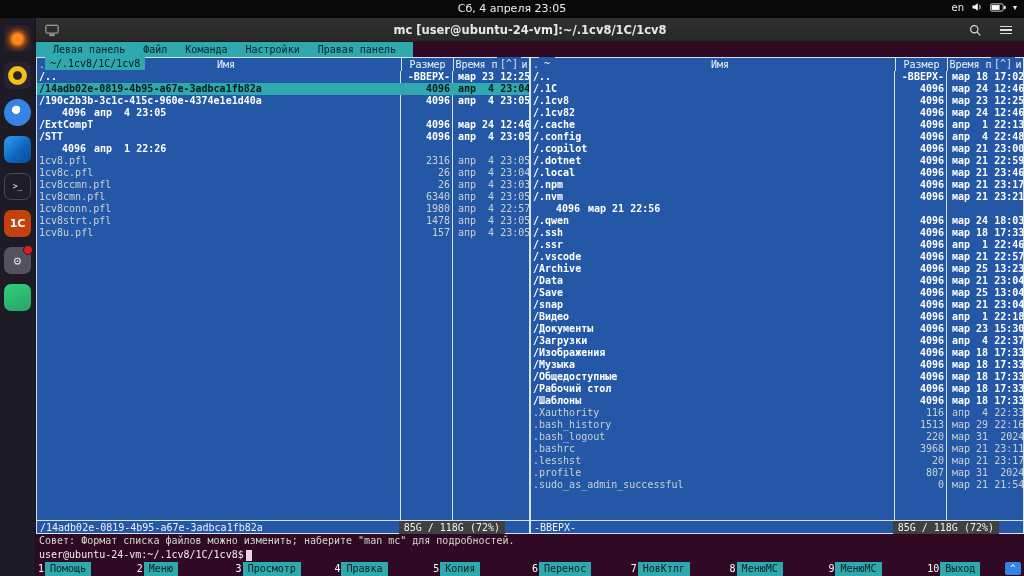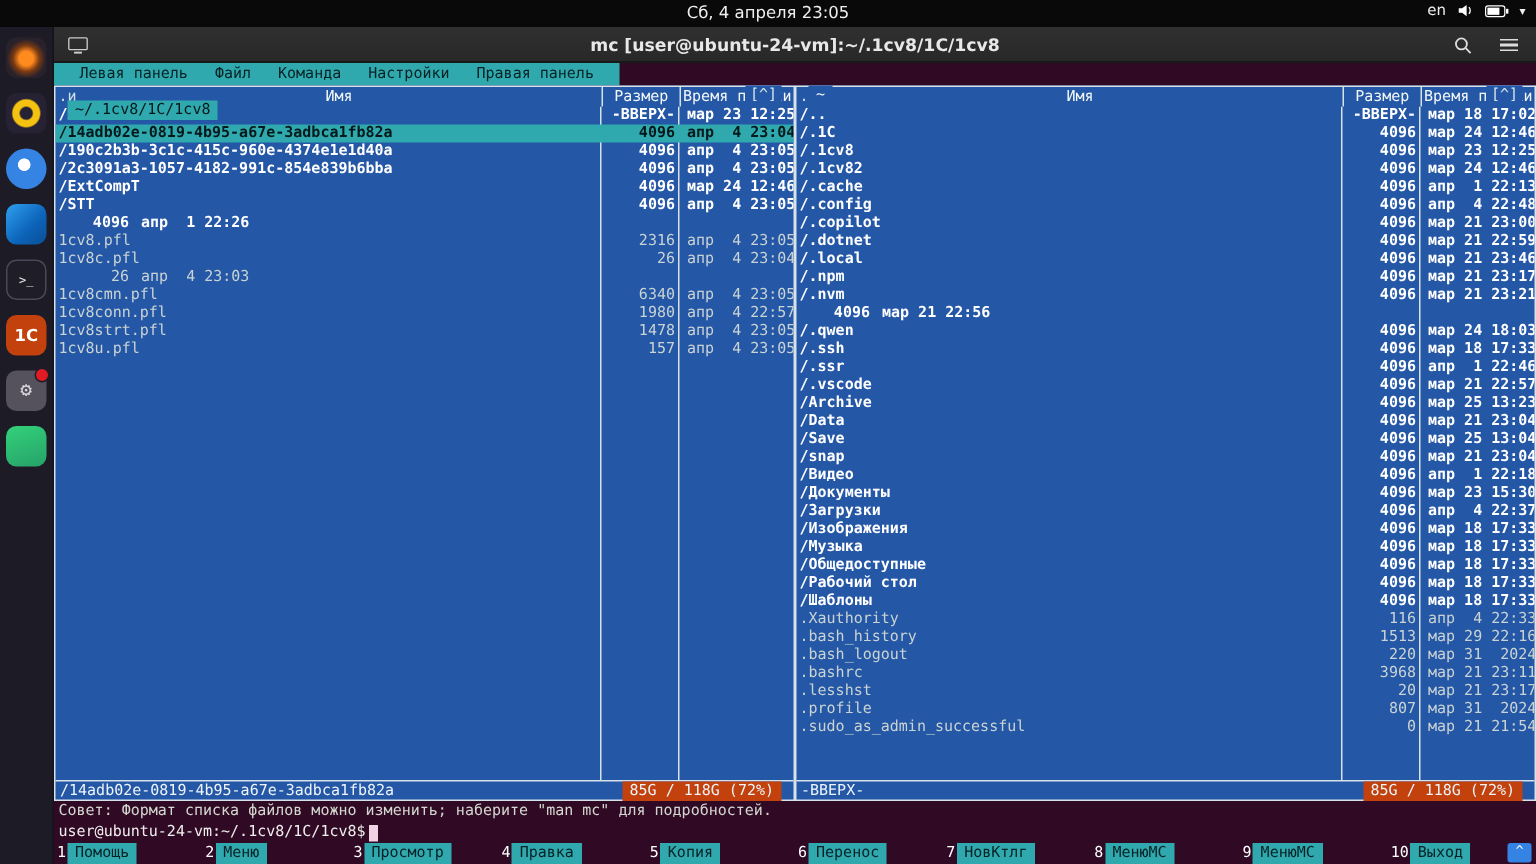--- a/index.html
+++ b/index.html
@@ -53,21 +53,21 @@
 
   .menubar { height:15px; flex:none; display:flex; }
   .menu-strip { display:inline-flex; align-items:center; background:#2fa9ad; color:#072226; padding:0 8px; }
   .menu-item { padding:0 9px; line-height:15px; white-space:pre; }
 
   .panels { flex:1; display:flex; min-height:0; }
   .panel { flex:1; position:relative; background:#2457a6; border:1px solid #d7e2ea;
            display:flex; flex-direction:column; min-width:0; }
   .p-title { position:absolute; top:-1px; left:8px; height:13px; line-height:13px;
              padding:0 5px; z-index:3; white-space:pre; }
-  .panel.active  .p-title { background:#2fa9ad; color:#03191c;margin-top:10px; }
+  .panel.active  .p-title { background:#2fa9ad; color:#03191c; }
   .panel.inactive .p-title { background:#2457a6; color:#eef4f8; }
   .p-corner { position:absolute; top:-1px; right:8px; height:13px; line-height:13px;
               background:#2457a6; color:#d7e2ea; padding:0 3px; z-index:3; }
   .p-header { height:13px; flex:none; display:flex; line-height:13px; }
   .ph-name { flex:1; display:flex; min-width:0; }
   .ph-sort { padding-left:2px; color:#cfe0e6; }
   .ph-name .lbl { flex:1; text-align:center; color:#f2f7f7; }
   .ph-size { width:52px; text-align:center; color:#f2f7f7; border-left:1px solid #d7e2ea; }
   .ph-time { width:76px; text-align:center; color:#f2f7f7; border-left:1px solid #d7e2ea; }
 
@@ -78,22 +78,22 @@
   .rows::after  { right:76px; }
   .row { display:flex; height:12px; line-height:12px; white-space:pre; color:#c9d3d3; }
   .row.dir { color:#ffffff; font-weight:bold; }
   .row.sel { background:#2fa9ad; color:#03191c; position:relative; z-index:2; }
   .row .name { flex:1; padding-left:2px; overflow:hidden; min-width:0; }
   .row .size { width:52px; flex:none; text-align:right; padding-right:3px; }
   .row .time { width:76px; flex:none; padding-left:5px; }
 
   .mini { flex:none; border-top:1px solid #d7e2ea; height:13px; line-height:13px;
           padding-left:3px; white-space:pre; overflow:hidden; color:#eef4f8; }
-  .p-disk { position:absolute; bottom:-1px; right:8px; height:13px; line-height:13px;
-            background:#c2410c; padding:0 5px; color:#eef4f8; z-index:3; white-space:pre;text-align:right; }
+  .p-disk { position:absolute; bottom:-1px; right:24px; height:13px; line-height:13px;
+            background:#404040; padding:0 5px; color:#eef4f8; z-index:3; white-space:pre;text-align:right; }
 
   .hint { height:14px; flex:none; line-height:14px; padding-left:3px; white-space:pre;
           overflow:hidden; color:#d3d7cf; }
   .cmdline { height:14px; flex:none; line-height:14px; padding-left:3px; display:flex;
              align-items:center; color:#eeeeec; white-space:pre; }
   .cursor { display:inline-block; width:6px; height:11px; background:#efd2e4; margin-left:2px; }
 
   .keybar { height:14px; flex:none; display:flex; line-height:14px; position:relative; }
   .fkey { flex:1; display:flex; min-width:0; }
   .fkey .num { color:#ffffff; padding:0 1px 0 2px; }
@@ -186,27 +186,27 @@
             <span class="ph-sort">.и</span>
             <span class="lbl">Имя</span>
           </span>
           <span class="ph-size">Размер</span>
           <span class="ph-time">Время правки</span>
         </div>
         <div class="rows" id="rows-left">
             <div class="row dir"><span class="name">/..</span><span class="size">-ВВЕРХ-</span><span class="time">мар 23 12:25</span></div>
             <div class="row dir sel"><span class="name">/14adb02e-0819-4b95-a67e-3adbca1fb82a</span><span class="size">4096</span><span class="time">апр  4 23:04</span></div>
             <div class="row dir"><span class="name">/190c2b3b-3c1c-415c-960e-4374e1e1d40a</span><span class="size">4096</span><span class="time">апр  4 23:05</span></div>
-            <div class="row dir"><span class="name">/2c3091a3-1057-4182-991c-854e839b6bba</span><span class="size">4096</span><span class="time">апр  4 23:05</span></div>
+            <div class="row dir"><span class="size">4096</span><span class="time">апр  4 23:05</span></div>
             <div class="row dir"><span class="name">/ExtCompT</span><span class="size">4096</span><span class="time">мар 24 12:46</span></div>
             <div class="row dir"><span class="name">/STT</span><span class="size">4096</span><span class="time">апр  4 23:05</span></div>
             <div class="row dir"><span class="size">4096</span><span class="time">апр  1 22:26</span></div>
             <div class="row"><span class="name">1cv8.pfl</span><span class="size">2316</span><span class="time">апр  4 23:05</span></div>
             <div class="row"><span class="name">1cv8c.pfl</span><span class="size">26</span><span class="time">апр  4 23:04</span></div>
-            <div class="row"><span class="size">26</span><span class="time">апр  4 23:03</span></div>
+            <div class="row"><span class="name">1cv8ccmn.pfl</span><span class="size">26</span><span class="time">апр  4 23:03</span></div>
             <div class="row"><span class="name">1cv8cmn.pfl</span><span class="size">6340</span><span class="time">апр  4 23:05</span></div>
             <div class="row"><span class="name">1cv8conn.pfl</span><span class="size">1980</span><span class="time">апр  4 22:57</span></div>
             <div class="row"><span class="name">1cv8strt.pfl</span><span class="size">1478</span><span class="time">апр  4 23:05</span></div>
             <div class="row"><span class="name">1cv8u.pfl</span><span class="size">157</span><span class="time">апр  4 23:05</span></div>
           </div>
         <div class="mini">/14adb02e-0819-4b95-a67e-3adbca1fb82a</div>
         <span class="p-disk">85G / 118G (72%)</span>
       </div>
 
       <div class="panel inactive">

